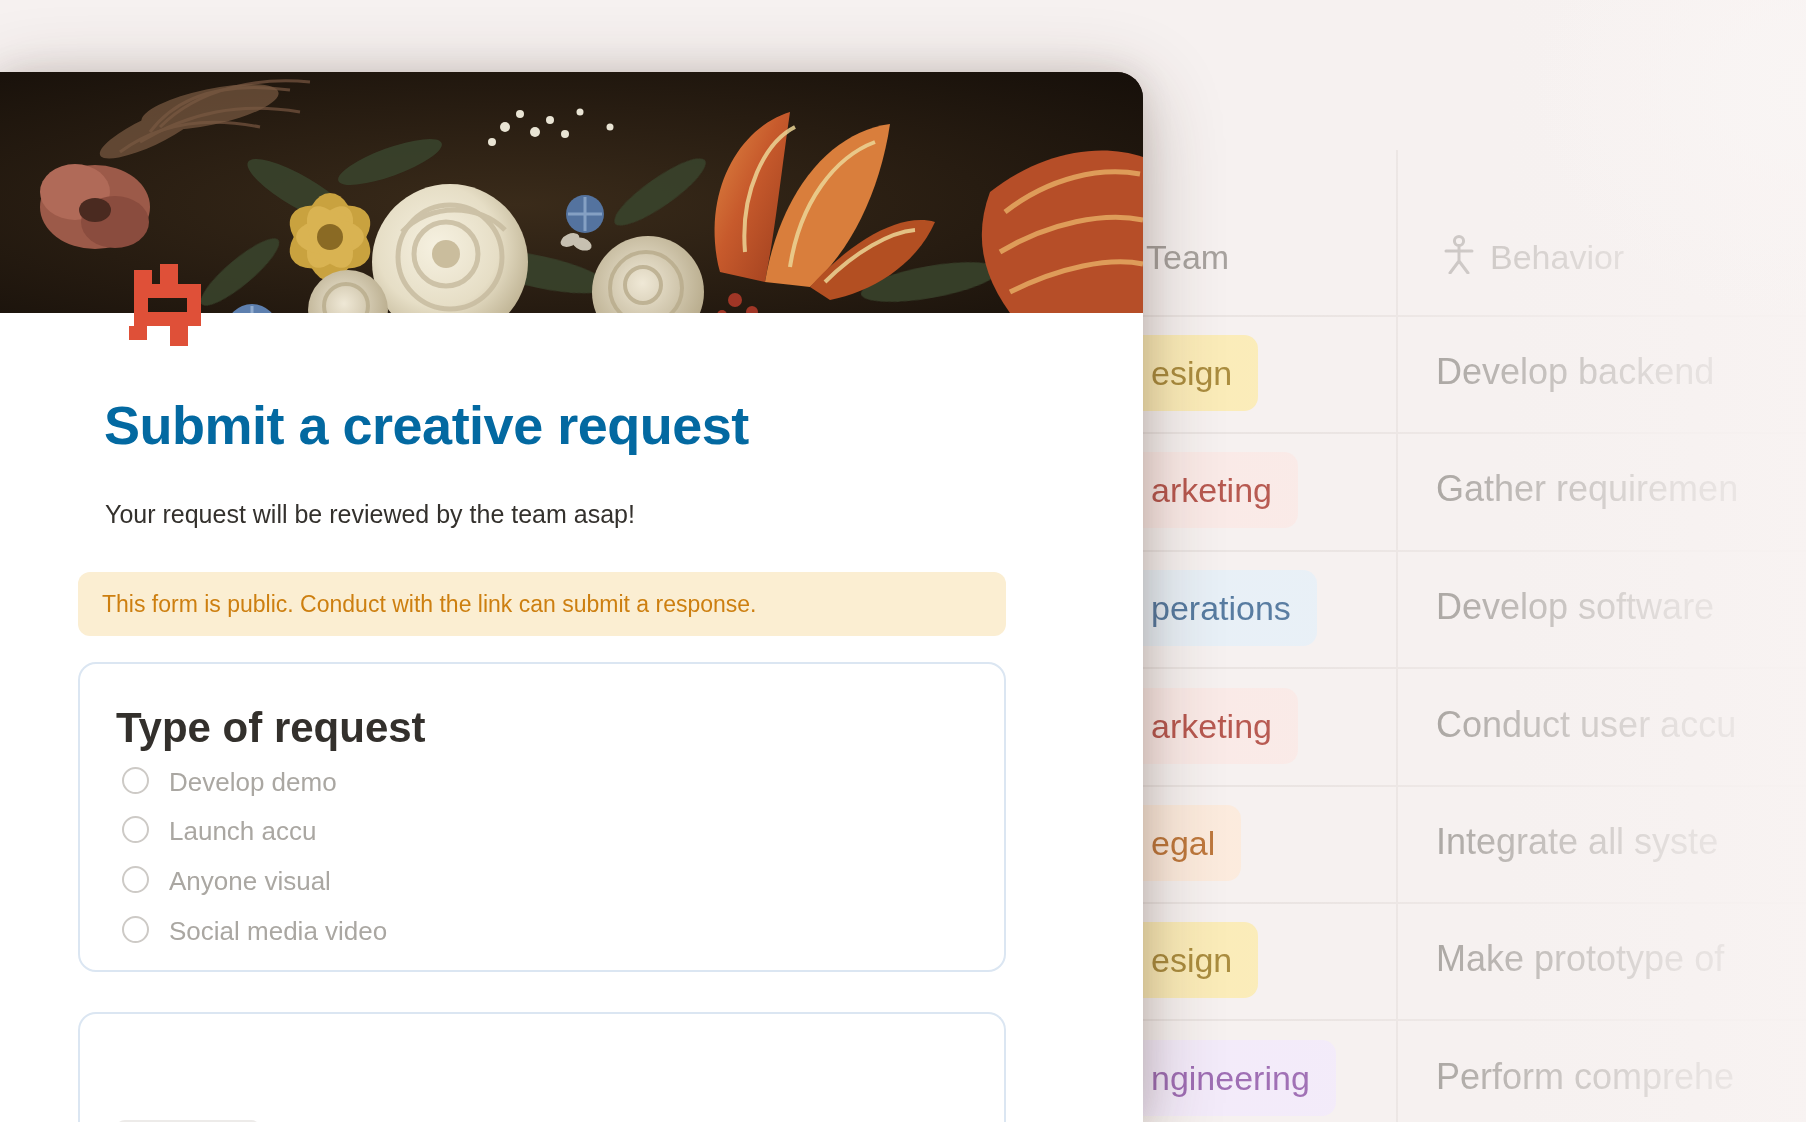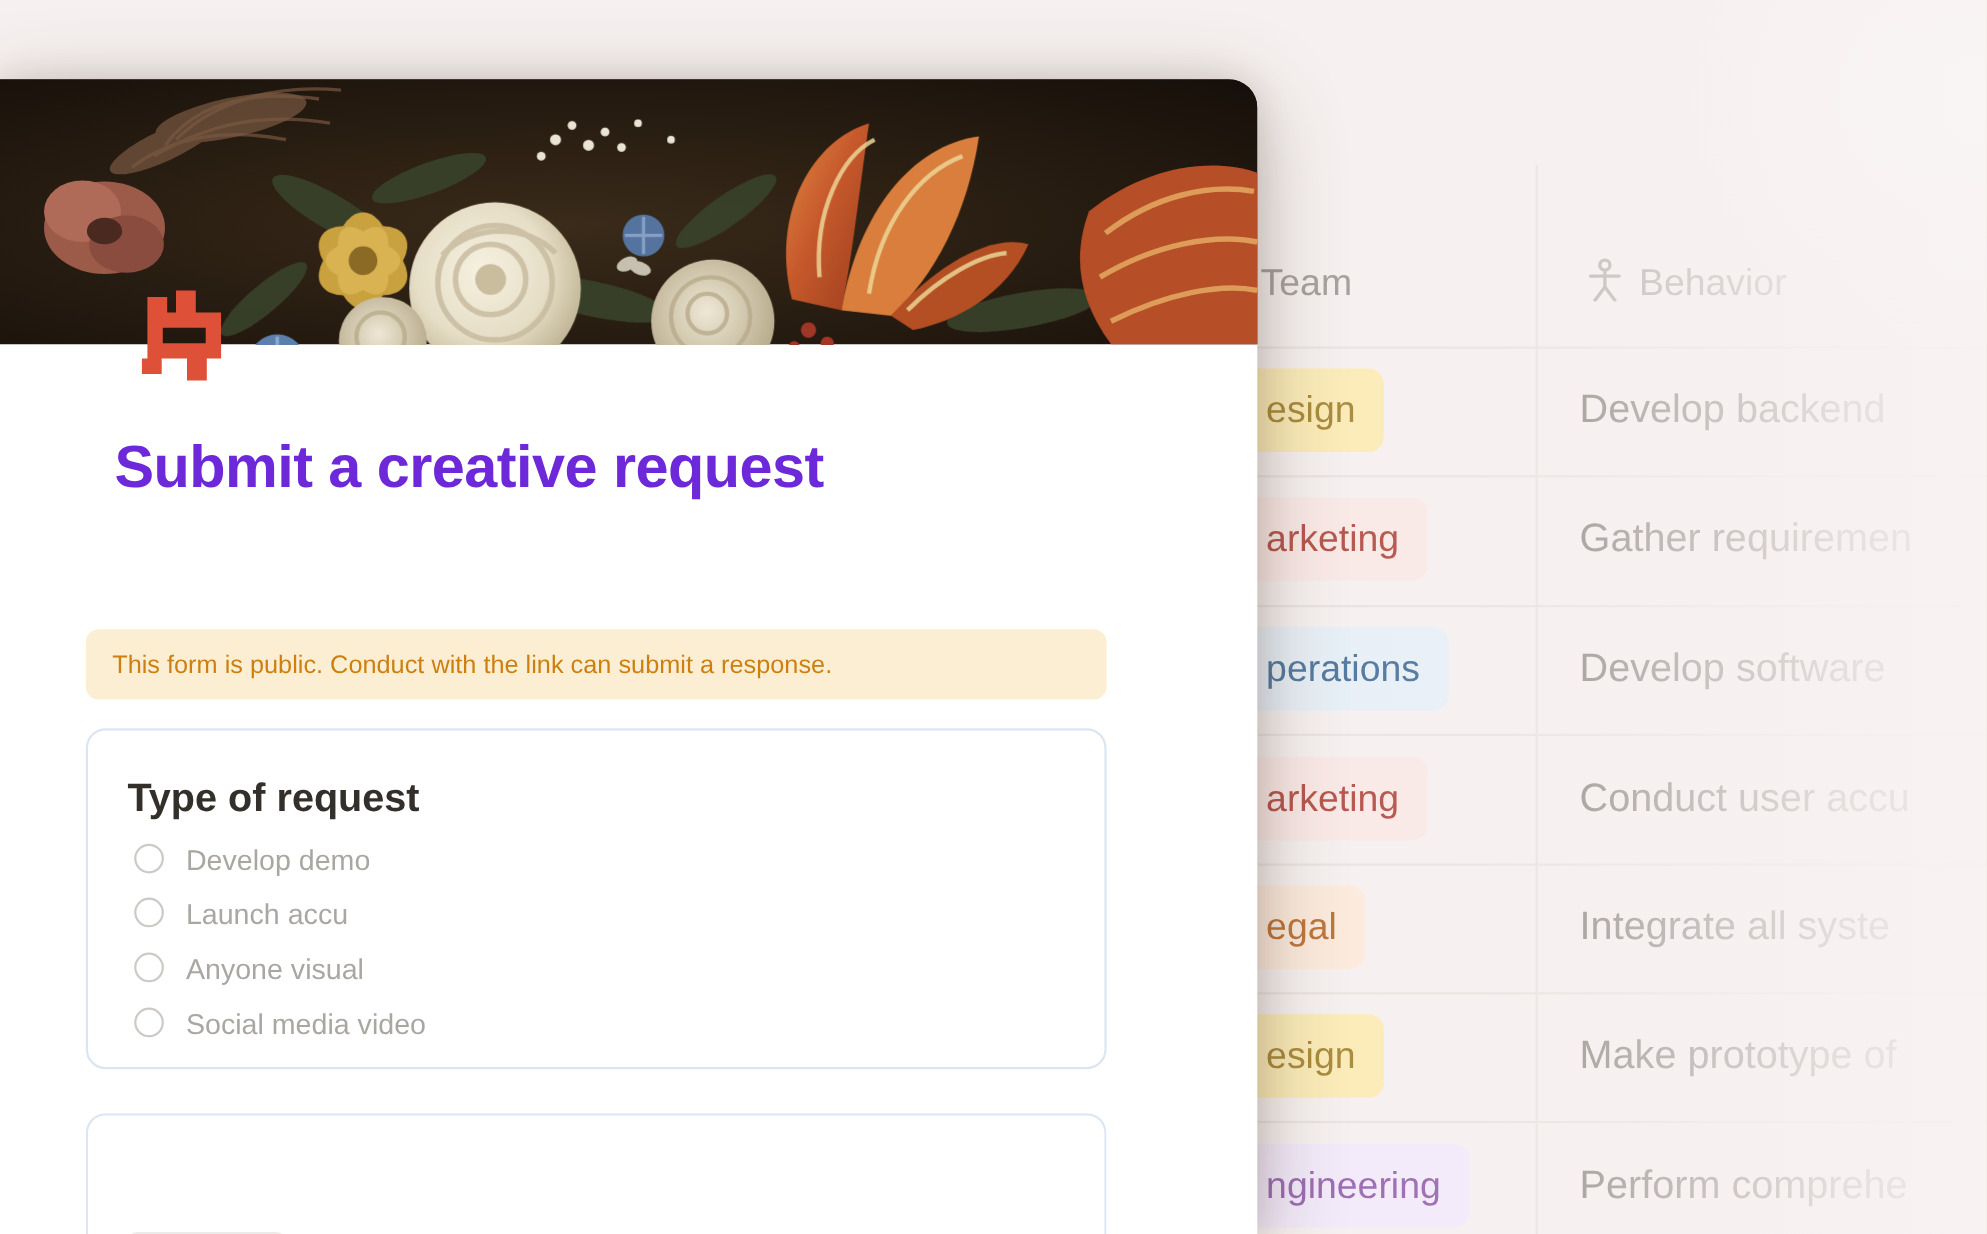--- a/index.html
+++ b/index.html
@@ -43,39 +43,39 @@
     box-shadow:0 18px 80px rgba(62,40,28,.30), 0 0 32px rgba(62,40,28,.12);
   }
   .banner{
     position:absolute;left:0;top:0;width:1143px;height:241px;
     border-top-right-radius:26px;overflow:hidden;background:#241a11;
   }
   .banner svg{display:block;}
   .logo{position:absolute;left:120px;top:188px;width:95px;height:90px;}
   .form-title{
     position:absolute;left:104px;top:322px;font-size:54px;font-weight:bold;
-    color:#6d28d9;letter-spacing:-0.5px;white-space:nowrap;
+    color:#0369a1;letter-spacing:-0.5px;white-space:nowrap;
   }
   .form-subtitle{
     position:absolute;left:105px;top:428px;font-size:25px;color:#34312d;white-space:nowrap;
   }
   .notice{
     position:absolute;left:78px;top:500px;width:928px;height:64px;
     background:#fbeed2;border-radius:12px;
     font-size:23px;color:#cd7f10;line-height:64px;padding-left:24px;box-sizing:border-box;
     white-space:nowrap;
   }
   .card{
     position:absolute;left:78px;width:928px;background:#ffffff;
     border:2px solid #dbe6f2;border-radius:18px;box-sizing:border-box;
   }
   .card.q1{top:590px;height:310px;}
   .card.q2{top:940px;height:182px;border-bottom:none;border-radius:18px 18px 0 0;}
   .card-heading{
-    position:absolute;left:36px;font-size:36px;font-weight:bold;color:#33302c;white-space:nowrap;
+    position:absolute;left:36px;font-size:42px;font-weight:bold;color:#33302c;white-space:nowrap;
   }
   .q1 .card-heading{top:40px;}
   .q2 .card-heading{top:40px;}
   .option{position:absolute;left:42px;height:34px;}
   .radio{
     position:absolute;left:0;top:0;width:27px;height:27px;border-radius:50%;
     border:2.5px solid #cdcac6;box-sizing:border-box;background:#fff;
   }
   .option-label{
     position:absolute;left:47px;top:0;font-size:26px;color:#aaa7a2;white-space:nowrap;
@@ -270,20 +270,21 @@
     </div>
 
     <svg class="logo" viewBox="0 0 95 90">
       <path fill="#df5038" d="
         M14 24 L14 10 L32 10 L32 24 L40 24 L40 4 L58 4 L58 24 L81 24 L81 66 L68 66 L68 86 L50 86
         L50 66 L27 66 L27 80 L9 80 L9 66 L14 66 Z
         M28 38 L28 52 L67 52 L67 38 Z"></path>
     </svg>
 
     <div class="form-title">Submit a creative request</div>
+    <div class="form-subtitle">Your request will be reviewed by the team asap!</div>
 
     <div class="notice">This form is public. Conduct with the link can submit a response.</div>
 
     <div class="card q1">
       <div class="card-heading">Type of request</div>
       <div class="option" style="top:103px">
         <span class="radio"></span>
         <span class="option-label">Develop demo</span>
       </div>
       <div class="option" style="top:152px">

